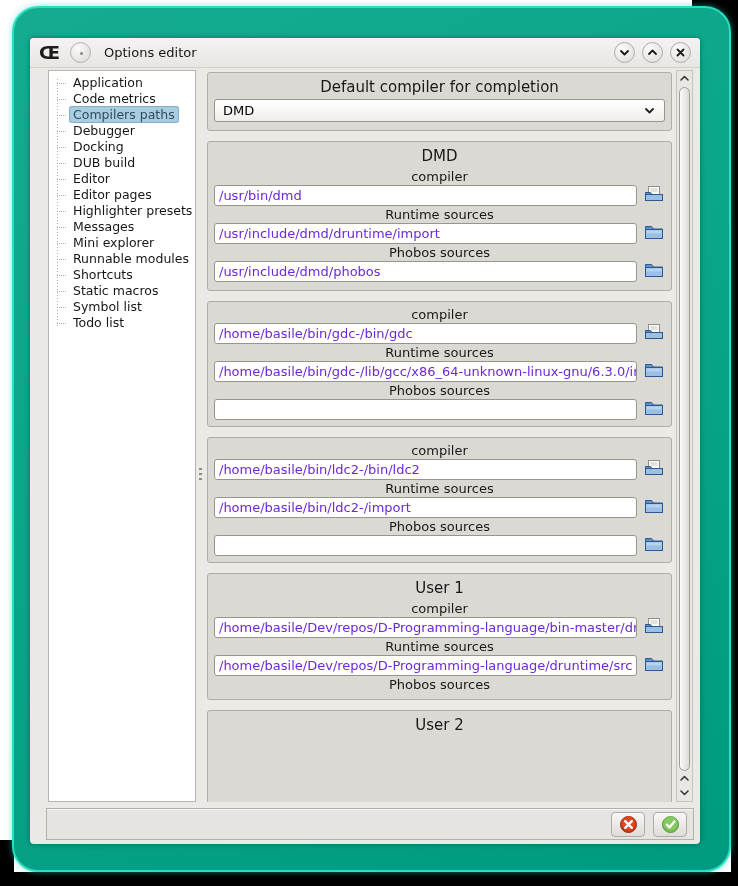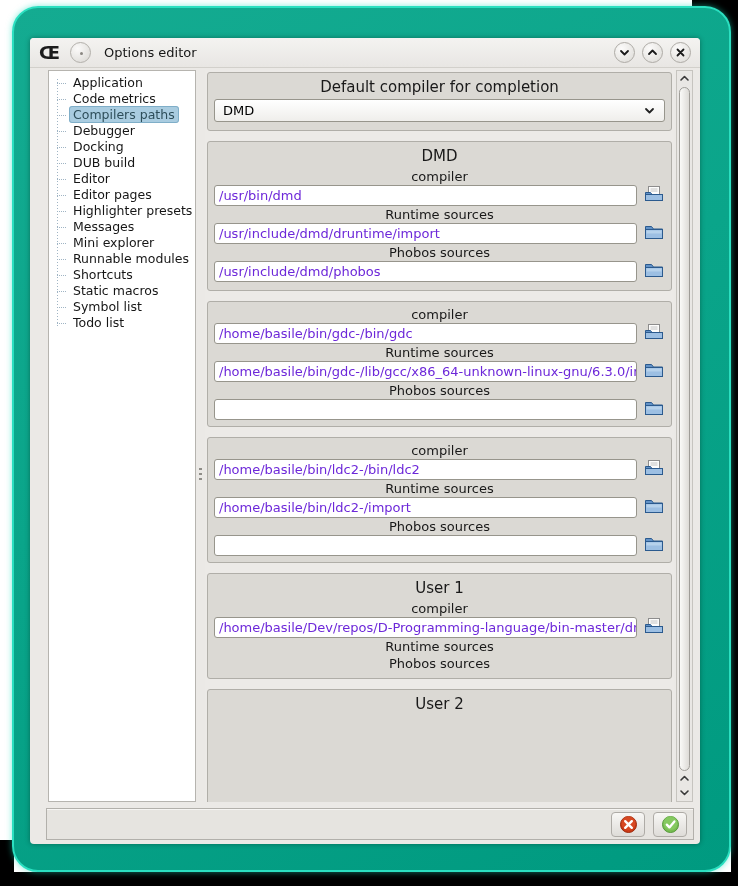--- a/index.html
+++ b/index.html
@@ -349,20 +349,30 @@
                     <rect x="4.5" y="1.5" width="11" height="11" fill="#fdfdfc" stroke="#8d8d8d"></rect>
                     <line x1="6.5" y1="4" x2="13.5" y2="4" stroke="#c4c4c4"></line>
                     <line x1="6.5" y1="6" x2="13.5" y2="6" stroke="#c4c4c4"></line>
                     <path d="M1.5 7.5 h5 l1.5 2 h10.5 v6 h-17 z" fill="#6292c7" stroke="#2b5a8e"></path>
                     <rect x="1.5" y="9.5" width="17" height="6" fill="#9cbfe3" stroke="#2b5a8e"></rect>
                   </svg></span>
               </span>
             </div>
 
             <div class="field-label">Runtime sources</div>
+            <div class="field-row">
+              <div class="path-input">/home/basile/Dev/repos/D-Programming-language/druntime/src</div>
+              <span class="icon-btn">
+                <span><svg width="20" height="17" viewBox="0 0 20 17">
+                    <path d="M1.5 3.5 h6 l2 2.5 h9 v9.5 h-17 z" fill="#6292c7" stroke="#2b5a8e"></path>
+                    <rect x="1.5" y="6.5" width="17" height="9" fill="#9cbfe3" stroke="#2b5a8e"></rect>
+                    <rect x="2.5" y="7.5" width="15" height="3" fill="#b6d2ec"></rect>
+                  </svg></span>
+              </span>
+            </div>
 
             <div class="field-label">Phobos sources</div>
           </div>
       </div>
         <div class="group">
         <div class="group-title">User 2</div>
         <div class="fields-holder">
           
         </div>
       </div>

